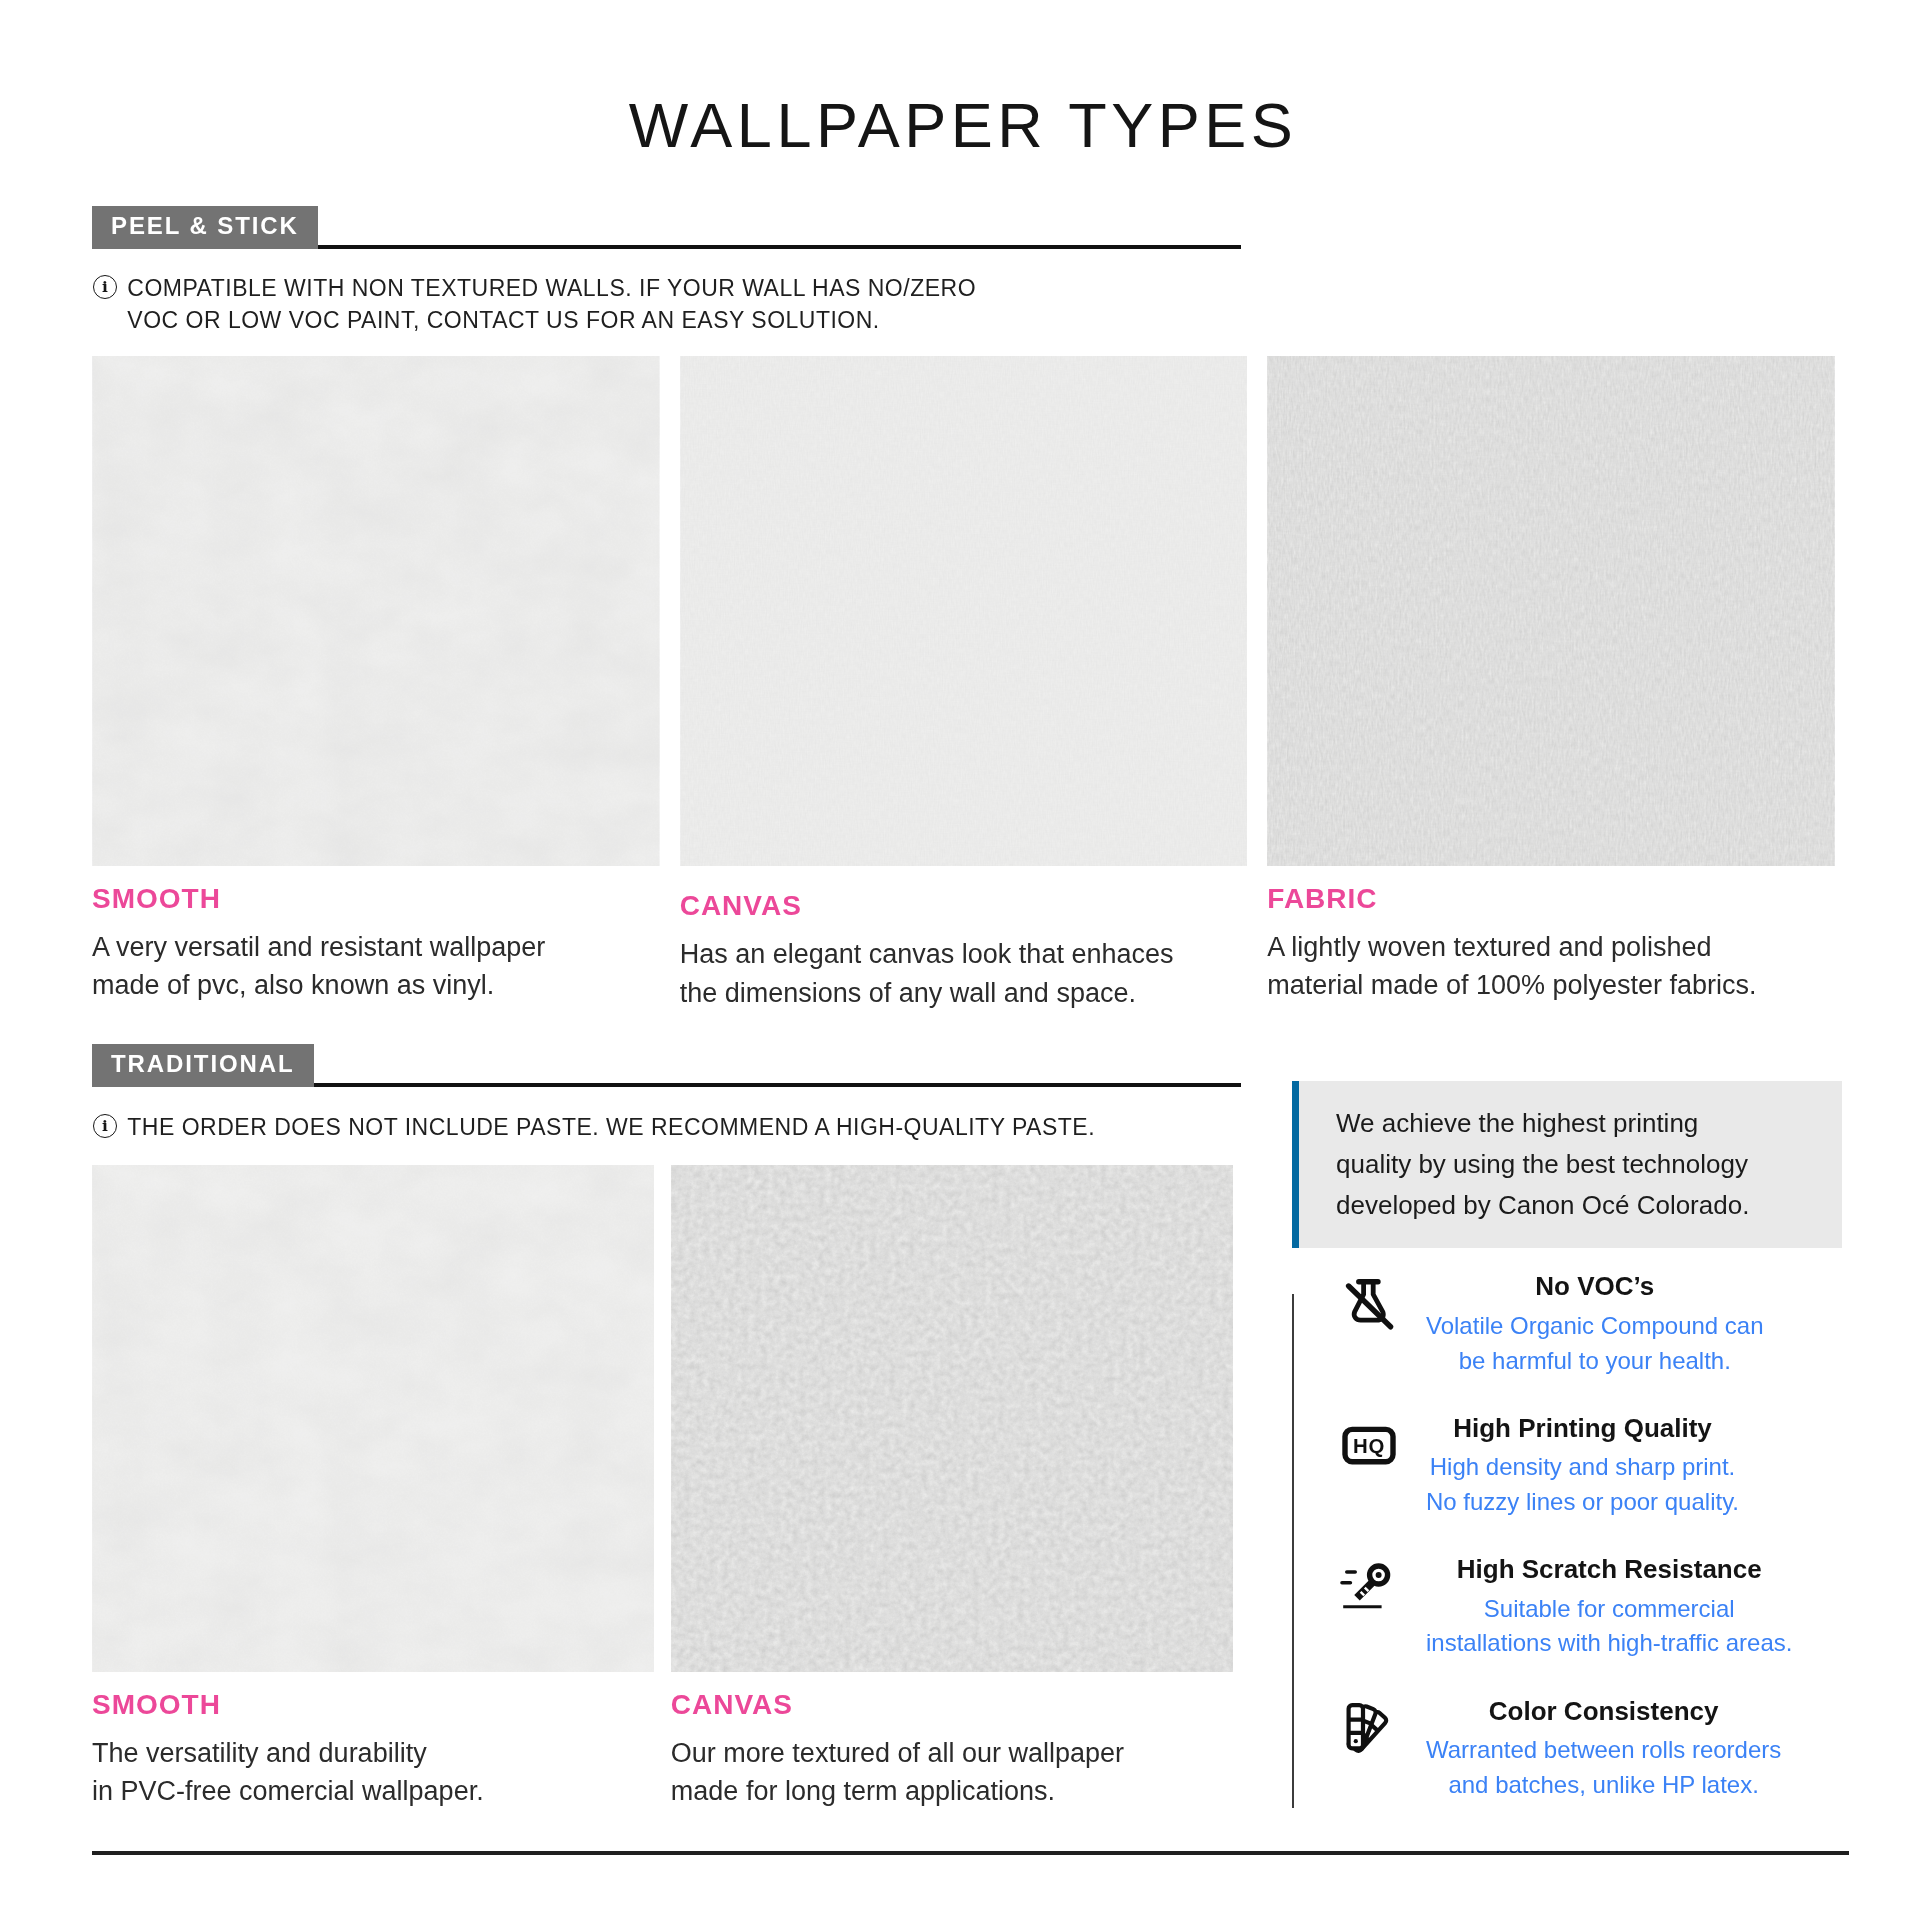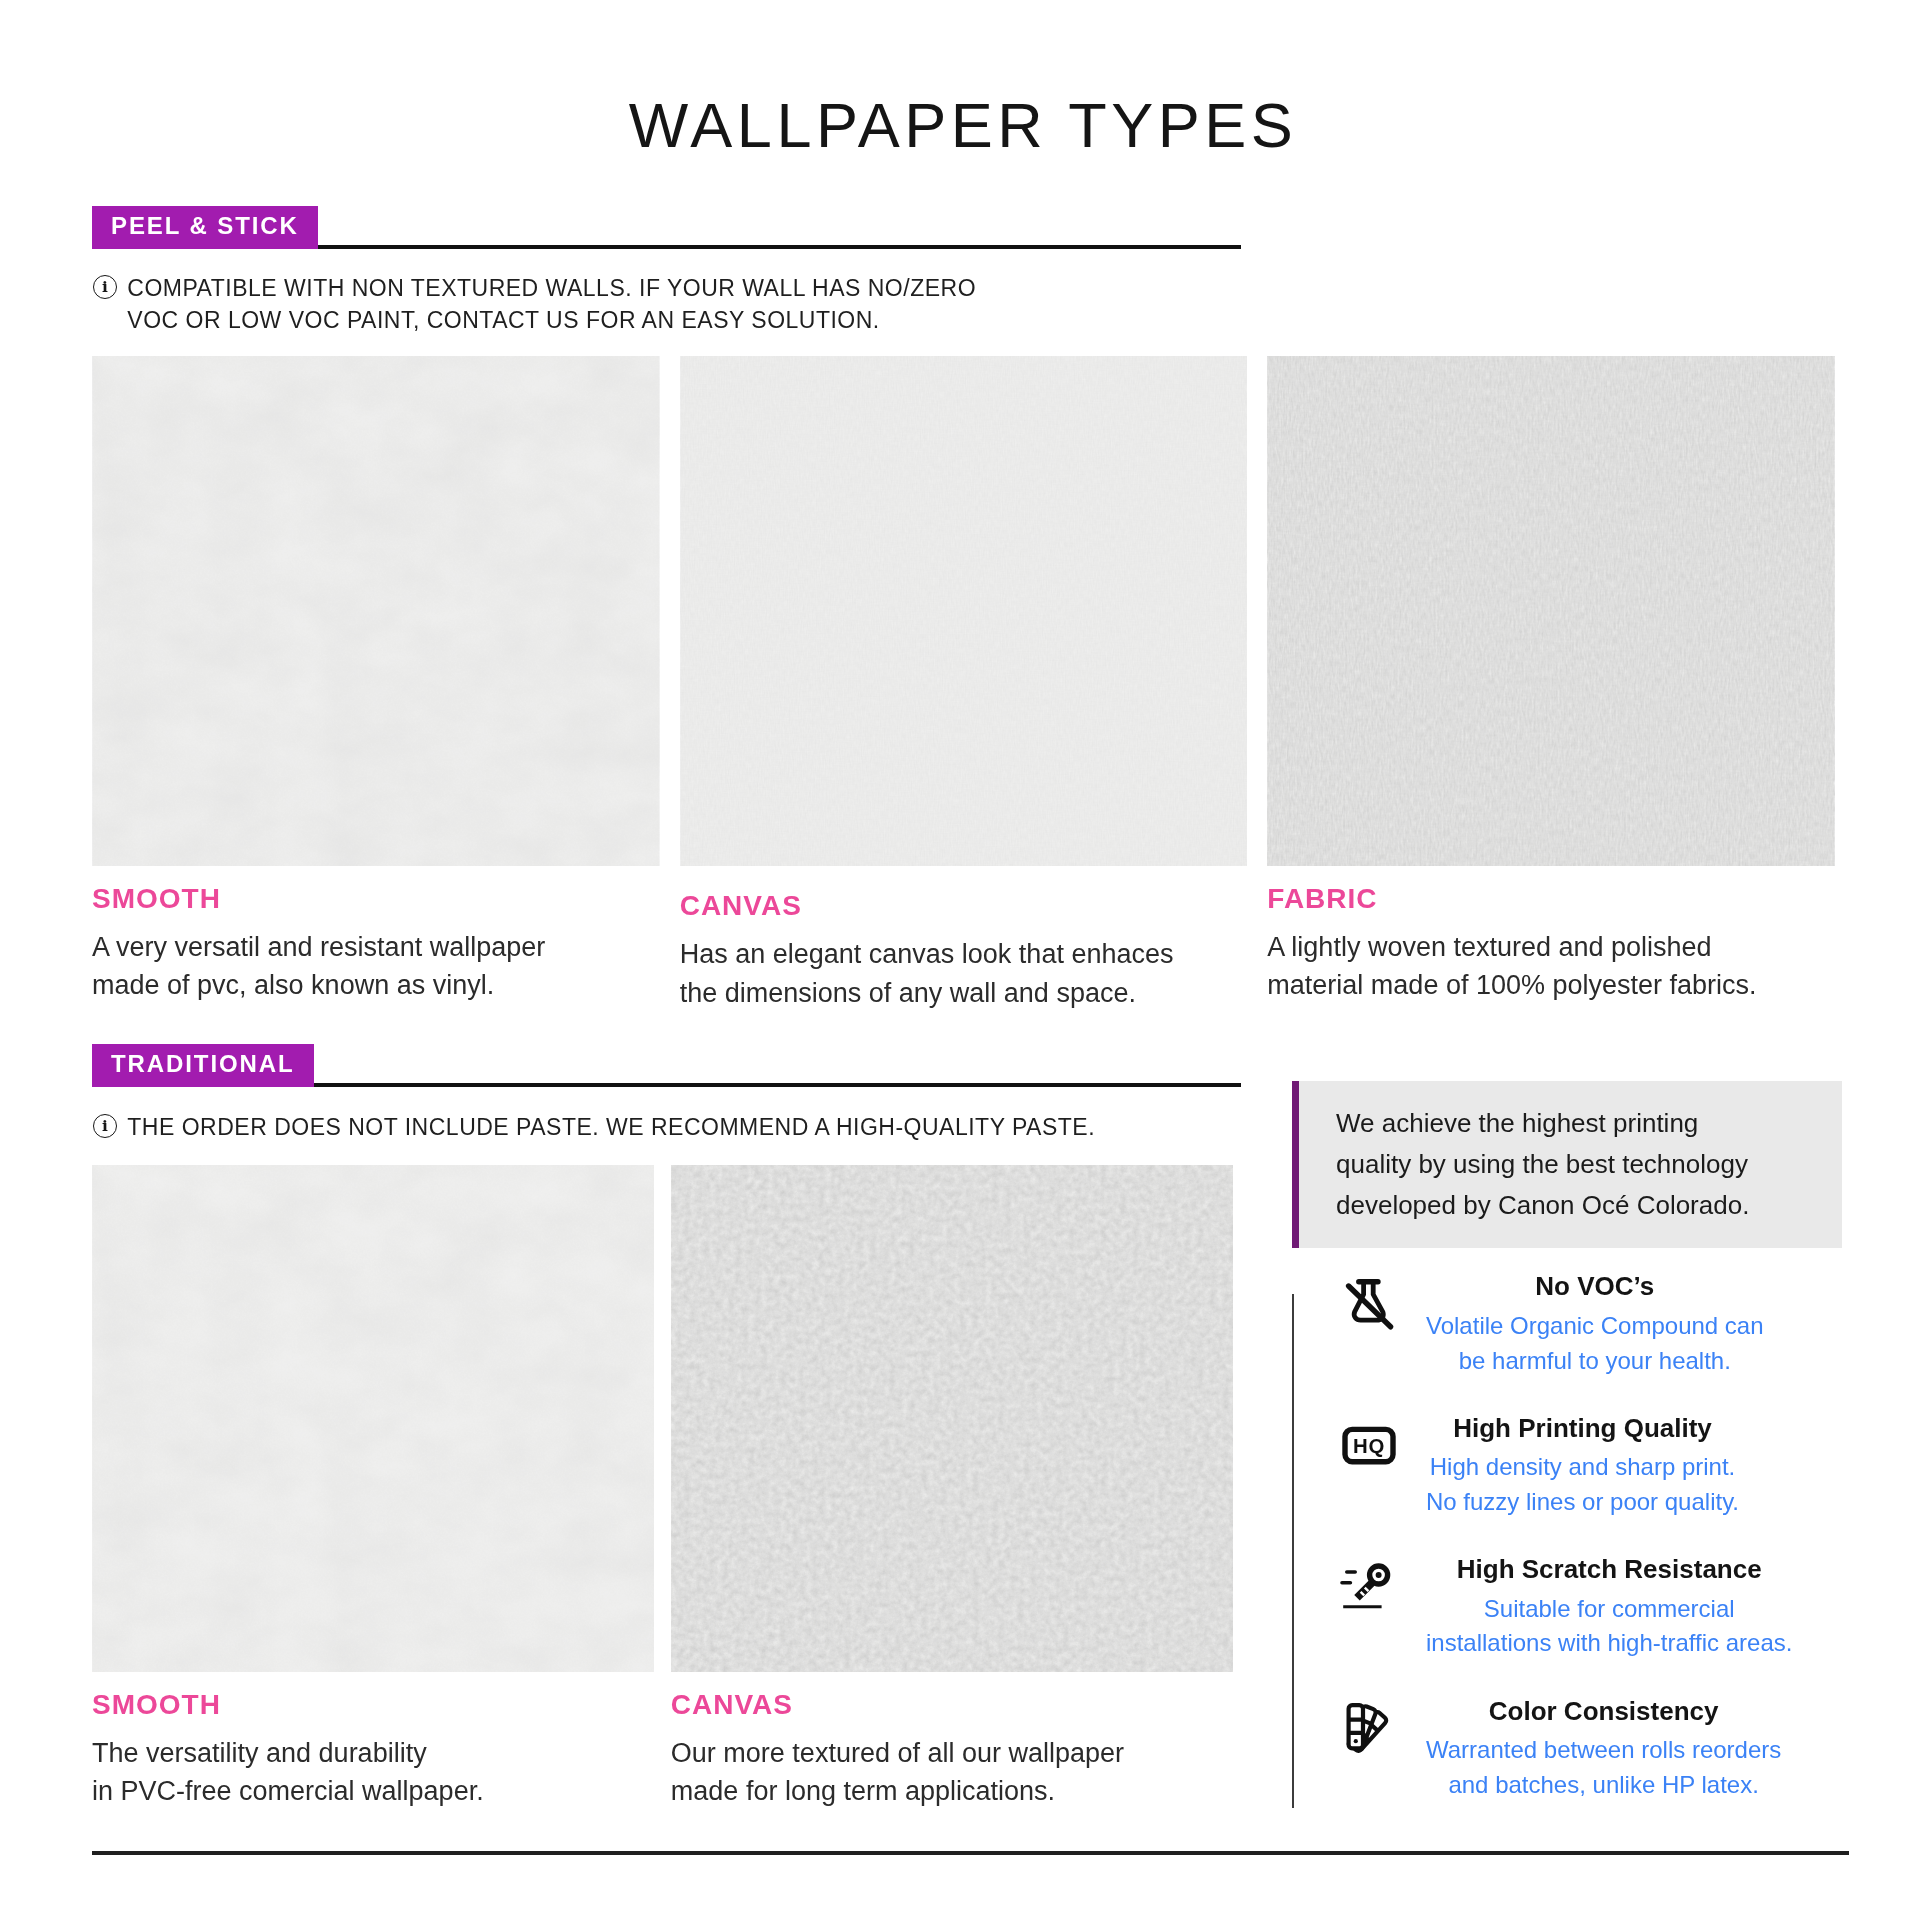--- a/index.html
+++ b/index.html
@@ -6,42 +6,42 @@
   #canvas{
     position:relative;width:1926px;height:1926px;background:#ffffff;
     font-family:"Liberation Sans",sans-serif;color:#1c1c1c;overflow:hidden;padding-left:12px;
   }
   .page-title{
     position:absolute;top:89px;left:0;width:1926px;text-align:center;
     font-size:63px;font-weight:400;letter-spacing:4.5px;color:#151515;margin:0;
   }
   .section-header{position:absolute;left:92px;width:1149px;display:flex;align-items:flex-end;}
   .badge{
-    background:#a21caf;color:#ffffff;font-size:24px;font-weight:600;
+    background:#737373;color:#ffffff;font-size:24px;font-weight:600;
     letter-spacing:1.9px;padding:6.4px 19px 8.3px;white-space:nowrap;
   }
   .rule{flex:1;height:3.9px;background:#111111;}
   .note{position:absolute;left:93px;display:flex;gap:10.3px;align-items:flex-start;}
   .info-icon{
     flex:0 0 auto;width:22px;height:22px;border:1.9px solid #161616;border-radius:50%;
     display:flex;align-items:center;justify-content:center;
     font-family:"DejaVu Serif",serif;font-weight:700;font-size:15.4px;margin-top:1.9px;color:#161616;
   }
   .note-text{font-size:23px;letter-spacing:0.5px;line-height:1.38;white-space:pre-line;color:#1f1f1f;}
   .grid3{position:absolute;left:92px;top:356px;width:1743px;display:grid;grid-template-columns:1fr 1fr 1fr;column-gap:20px;}
   .grid2{position:absolute;left:92px;top:1165px;width:1141px;display:grid;grid-template-columns:1fr 1fr;column-gap:16.7px;}
   .swatch{display:block;width:100%;}
   .swatch.r1{height:510px;}
   .swatch.r2{height:507px;}
   .type-name{margin-top:16.7px;font-size:28px;font-weight:600;letter-spacing:1px;color:#ec4899;}
   .grid3 .card:nth-child(2) .type-name{margin-top:24.4px;}
   .type-desc{margin-top:13px;font-size:27px;line-height:1.42;white-space:pre-line;color:#2b2b2b;}
   .callout{
     position:absolute;left:1292px;top:1081px;width:550px;box-sizing:border-box;
-    background:#e9e9e9;border-left:7px solid #701a75;
+    background:#e9e9e9;border-left:7px solid #0369a1;
     padding:22px 26px 22px 37px;font-size:26px;line-height:1.58;white-space:pre-line;color:#1b1b1b;
   }
   .features-divider{position:absolute;left:1292px;top:1294px;width:1.9px;height:514px;background:#3c3c3c;}
   .features{position:absolute;left:1339px;top:1274px;width:533px;display:flex;flex-direction:column;gap:37px;text-align:center;}
   .feature{display:flex;gap:27px;}
   .feature-icon{width:60px;height:60px;flex:0 0 60px;}
   .feature-body{margin-top:-2.6px;}
   .feature-title{font-size:26px;font-weight:700;margin:0 0 6.4px;color:#141414;}
   .feature-desc{font-size:24px;line-height:1.45;white-space:pre-line;color:#3b82f6;}
   .bottom-rule{position:absolute;left:92px;top:1851px;width:1757px;height:3.9px;background:#1f1f1f;}

